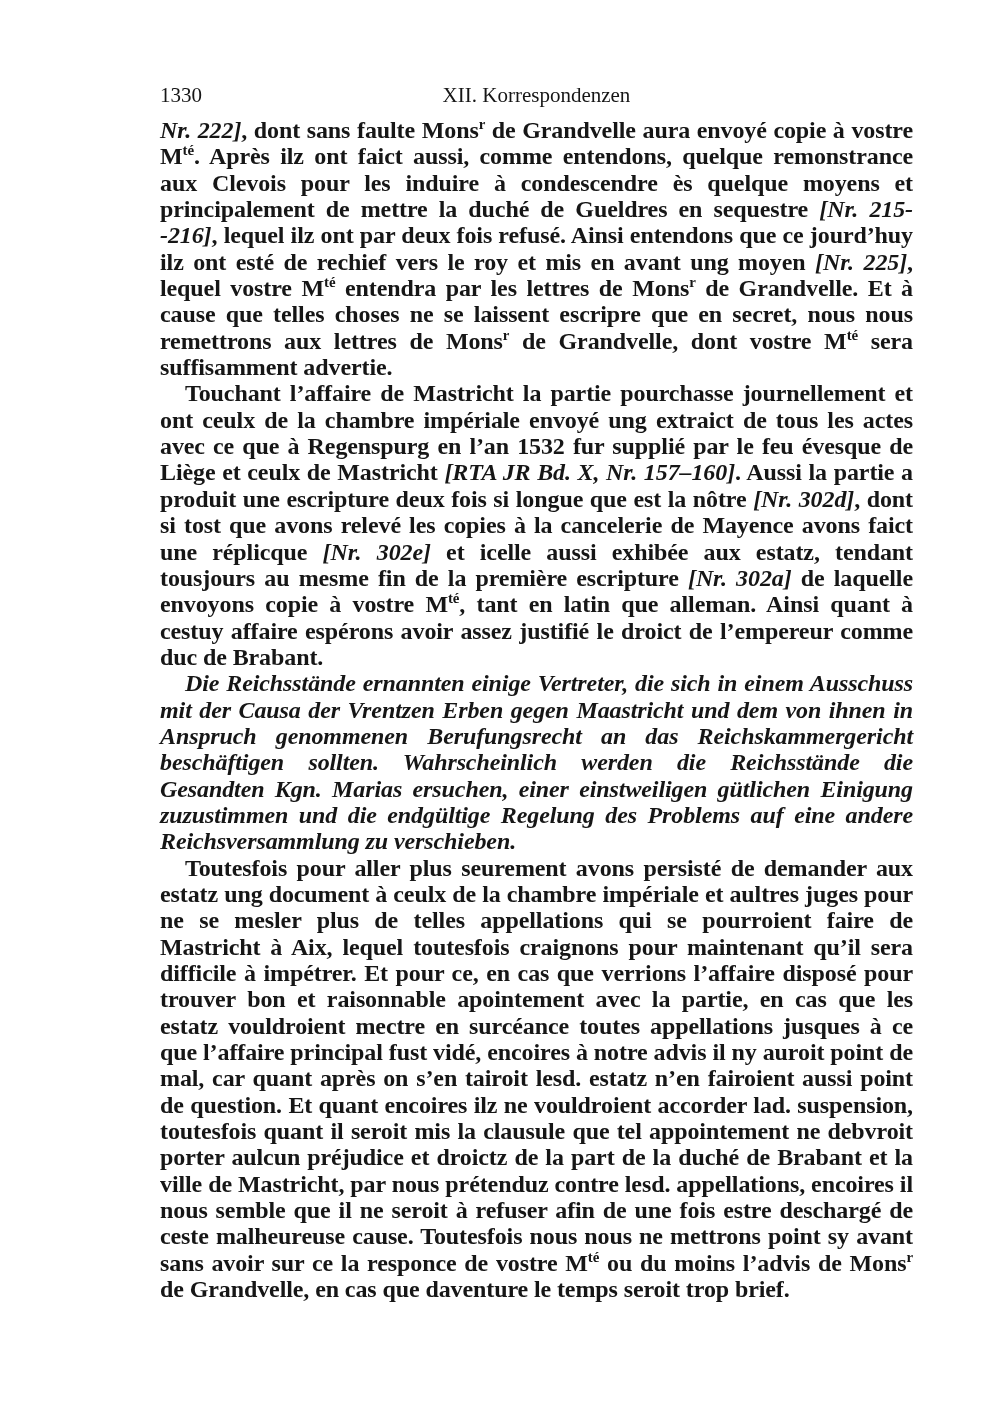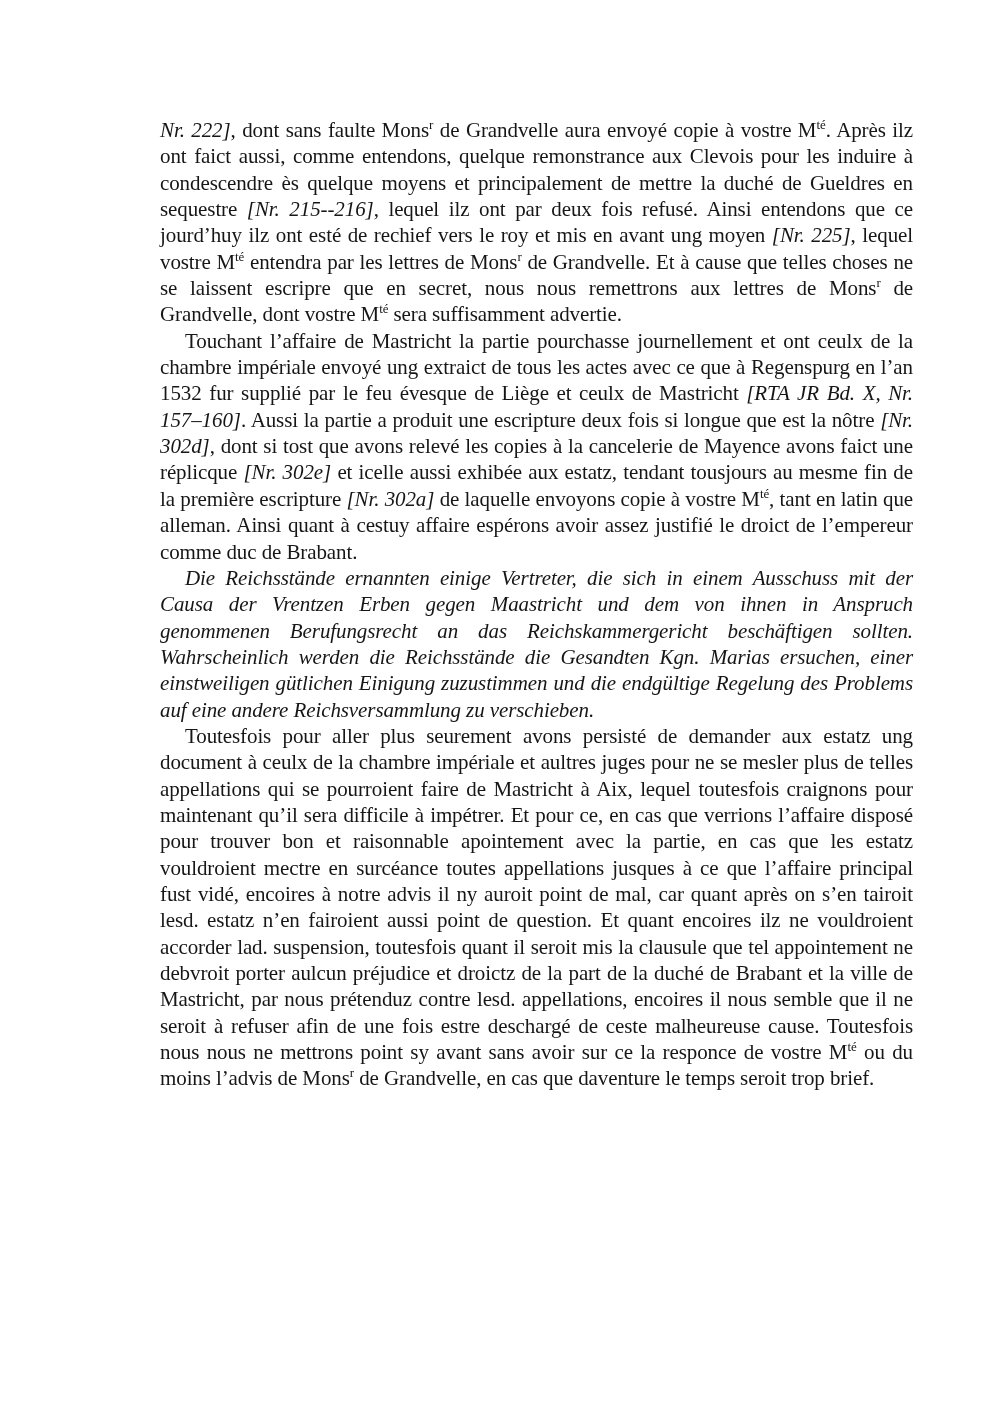--- a/index.html
+++ b/index.html
@@ -33,24 +33,25 @@
   .running-title {
     display: block;
     text-align: center;
     width: 100%;
   }
   .text-block {
     position: absolute;
     top: 117px;
     left: 160px;
     width: 753px;
-    font-size: 21px;
+    font-size: 24px;
     line-height: 26.35px;
     text-align: justify;
     letter-spacing: -0.1px;
+    font-weight: bold;
   }
   .text-block p {
     margin: 0;
     padding: 0;
   }
   .text-block p.indent {
     text-indent: 25px;
   }
   .text-block p.italic {
     font-style: italic;
@@ -61,19 +62,23 @@
   .text-block sup {
     font-size: 62%;
     line-height: 0;
     vertical-align: super;
   }
 </style>
 </head>
 <body>
 
 <div class="page">
+  <div class="page-header">
+    <span class="page-number">1330</span>
+    <span class="running-title">XII. Korrespondenzen</span>
+  </div>
   <div class="text-block">
       <p><em>Nr. 222]</em><span>, dont sans faulte Mons</span><sup>r</sup><span> de Grandvelle aura envoyé copie à vostre M</span><sup>té</sup><span>. Après ilz ont faict aussi, comme entendons, quelque remonstrance aux Clevois pour les induire à condescendre ès quelque moyens et principalement de mettre la duché de Gueldres en sequestre </span><em>[Nr. 215--216]</em><span>, lequel ilz ont par deux fois refusé. Ainsi entendons que ce jourd’huy ilz ont esté de rechief vers le roy et mis en avant ung moyen </span><em>[Nr. 225]</em><span>, lequel vostre M</span><sup>té</sup><span> entendra par les lettres de Mons</span><sup>r</sup><span> de Grandvelle. Et à cause que telles choses ne se laissent escripre que en secret, nous nous remettrons aux lettres de Mons</span><sup>r</sup><span> de Grandvelle, dont vostre M</span><sup>té</sup><span> sera suffisamment advertie.</span></p>
       <p class="indent"><span>Touchant l’affaire de Mastricht la partie pourchasse journellement et ont ceulx de la chambre impériale envoyé ung extraict de tous les actes avec ce que à Regenspurg en l’an 1532 fur supplié par le feu évesque de Liège et ceulx de Mastricht </span><em>[RTA JR Bd. X, Nr. 157–160]</em><span>. Aussi la partie a produit une escripture deux fois si longue que est la nôtre </span><em>[Nr. 302d]</em><span>, dont si tost que avons relevé les copies à la cancelerie de Mayence avons faict une réplicque </span><em>[Nr. 302e]</em><span> et icelle aussi exhibée aux estatz, tendant tousjours au mesme fin de la première escripture </span><em>[Nr. 302a]</em><span> de laquelle envoyons copie à vostre M</span><sup>té</sup><span>, tant en latin que alleman. Ainsi quant à cestuy affaire espérons avoir assez justifié le droict de l’empereur comme duc de Brabant.</span></p>
       <p class="indent italic"><em>Die Reichsstände ernannten einige Vertreter, die sich in einem Ausschuss mit der Causa der Vrentzen Erben gegen Maastricht und dem von ihnen in Anspruch genommenen Berufungsrecht an das Reichskammergericht beschäftigen sollten. Wahrscheinlich werden die Reichsstände die Gesandten Kgn. Marias ersuchen, einer einstweiligen gütlichen Einigung zuzustimmen und die endgültige Regelung des Problems auf eine andere Reichsversammlung zu verschieben.</em></p>
       <p class="indent"><span>Toutesfois pour aller plus seurement avons persisté de demander aux estatz ung document à ceulx de la chambre impériale et aultres juges pour ne se mesler plus de telles appellations qui se pourroient faire de Mastricht à Aix, lequel toutesfois craignons pour maintenant qu’il sera difficile à impétrer. Et pour ce, en cas que verrions l’affaire disposé pour trouver bon et raisonnable apointement avec la partie, en cas que les estatz vouldroient mectre en surcéance toutes appellations jusques à ce que l’affaire principal fust vidé, encoires à notre advis il ny auroit point de mal, car quant après on s’en tairoit lesd. estatz n’en fairoient aussi point de question. Et quant encoires ilz ne vouldroient accorder lad. suspension, toutesfois quant il seroit mis la clausule que tel appointement ne debvroit porter aulcun préjudice et droictz de la part de la duché de Brabant et la ville de Mastricht, par nous prétenduz contre lesd. appellations, encoires il nous semble que il ne seroit à refuser afin de une fois estre deschargé de ceste malheureuse cause. Toutesfois nous nous ne mettrons point sy avant sans avoir sur ce la responce de vostre M</span><sup>té</sup><span> ou du moins l’advis de Mons</span><sup>r</sup><span> de Grandvelle, en cas que daventure le temps seroit trop brief.</span></p>
     </div>
 </div>
 
 </body></html>

